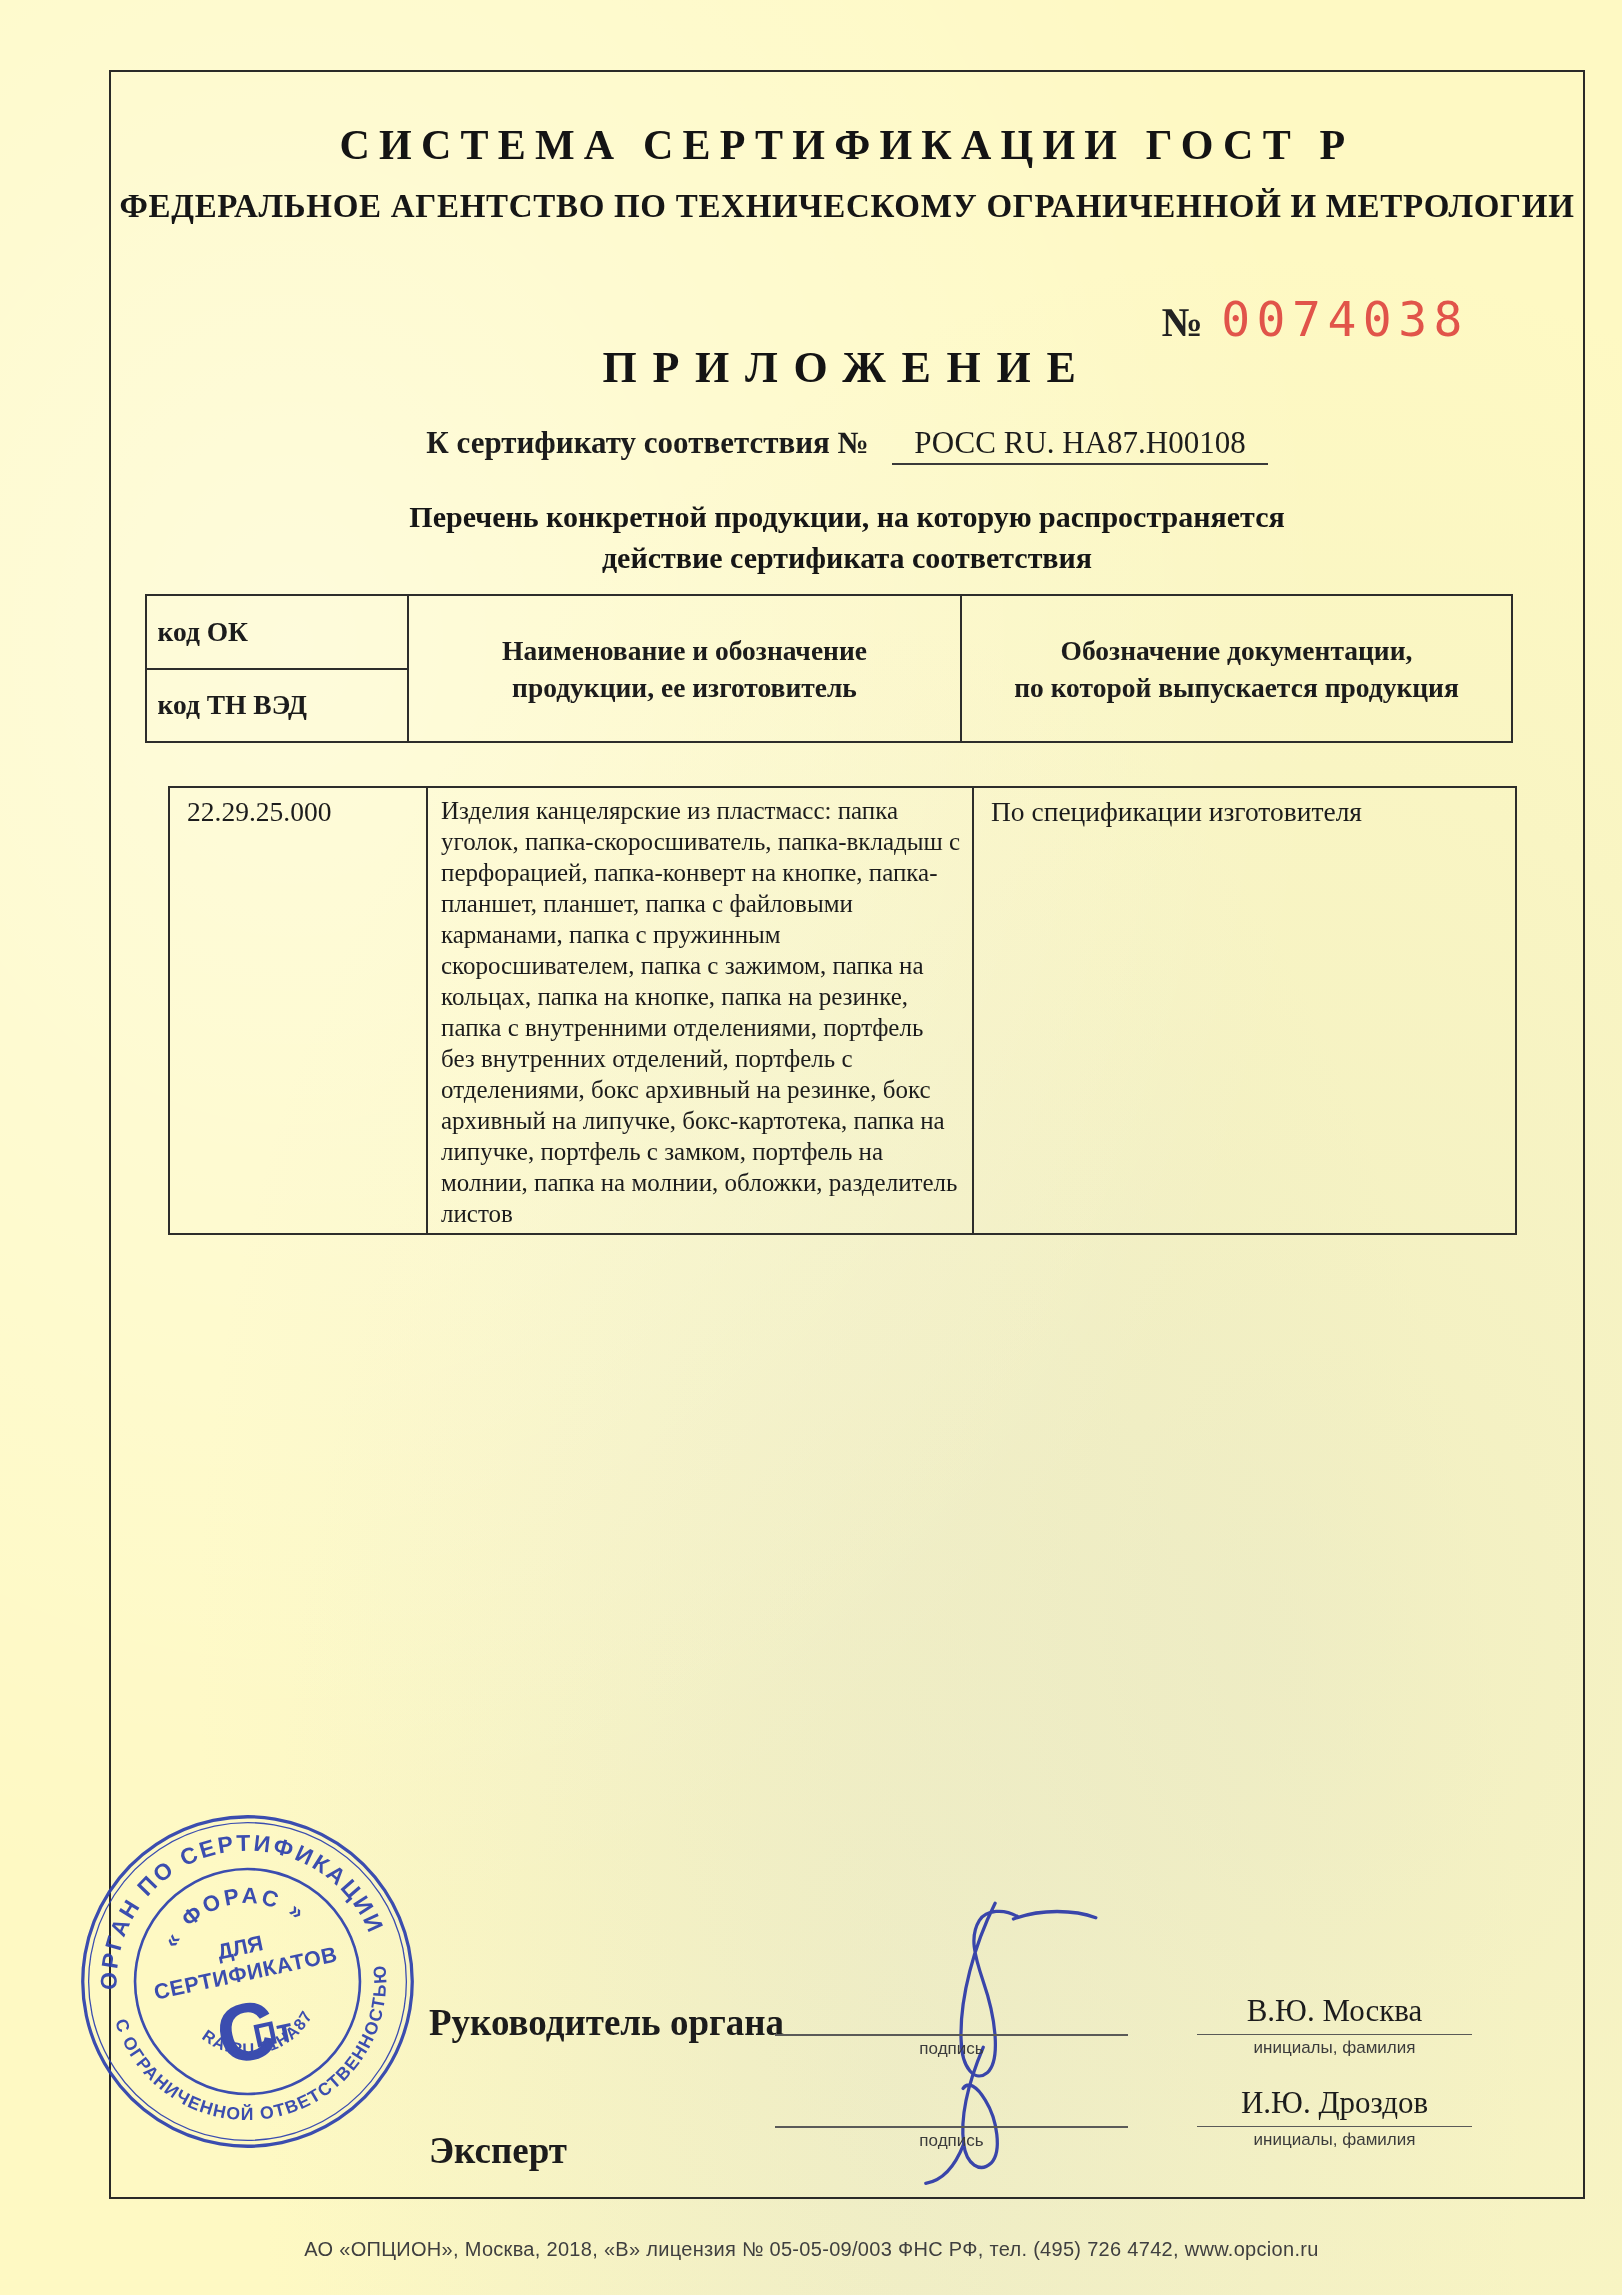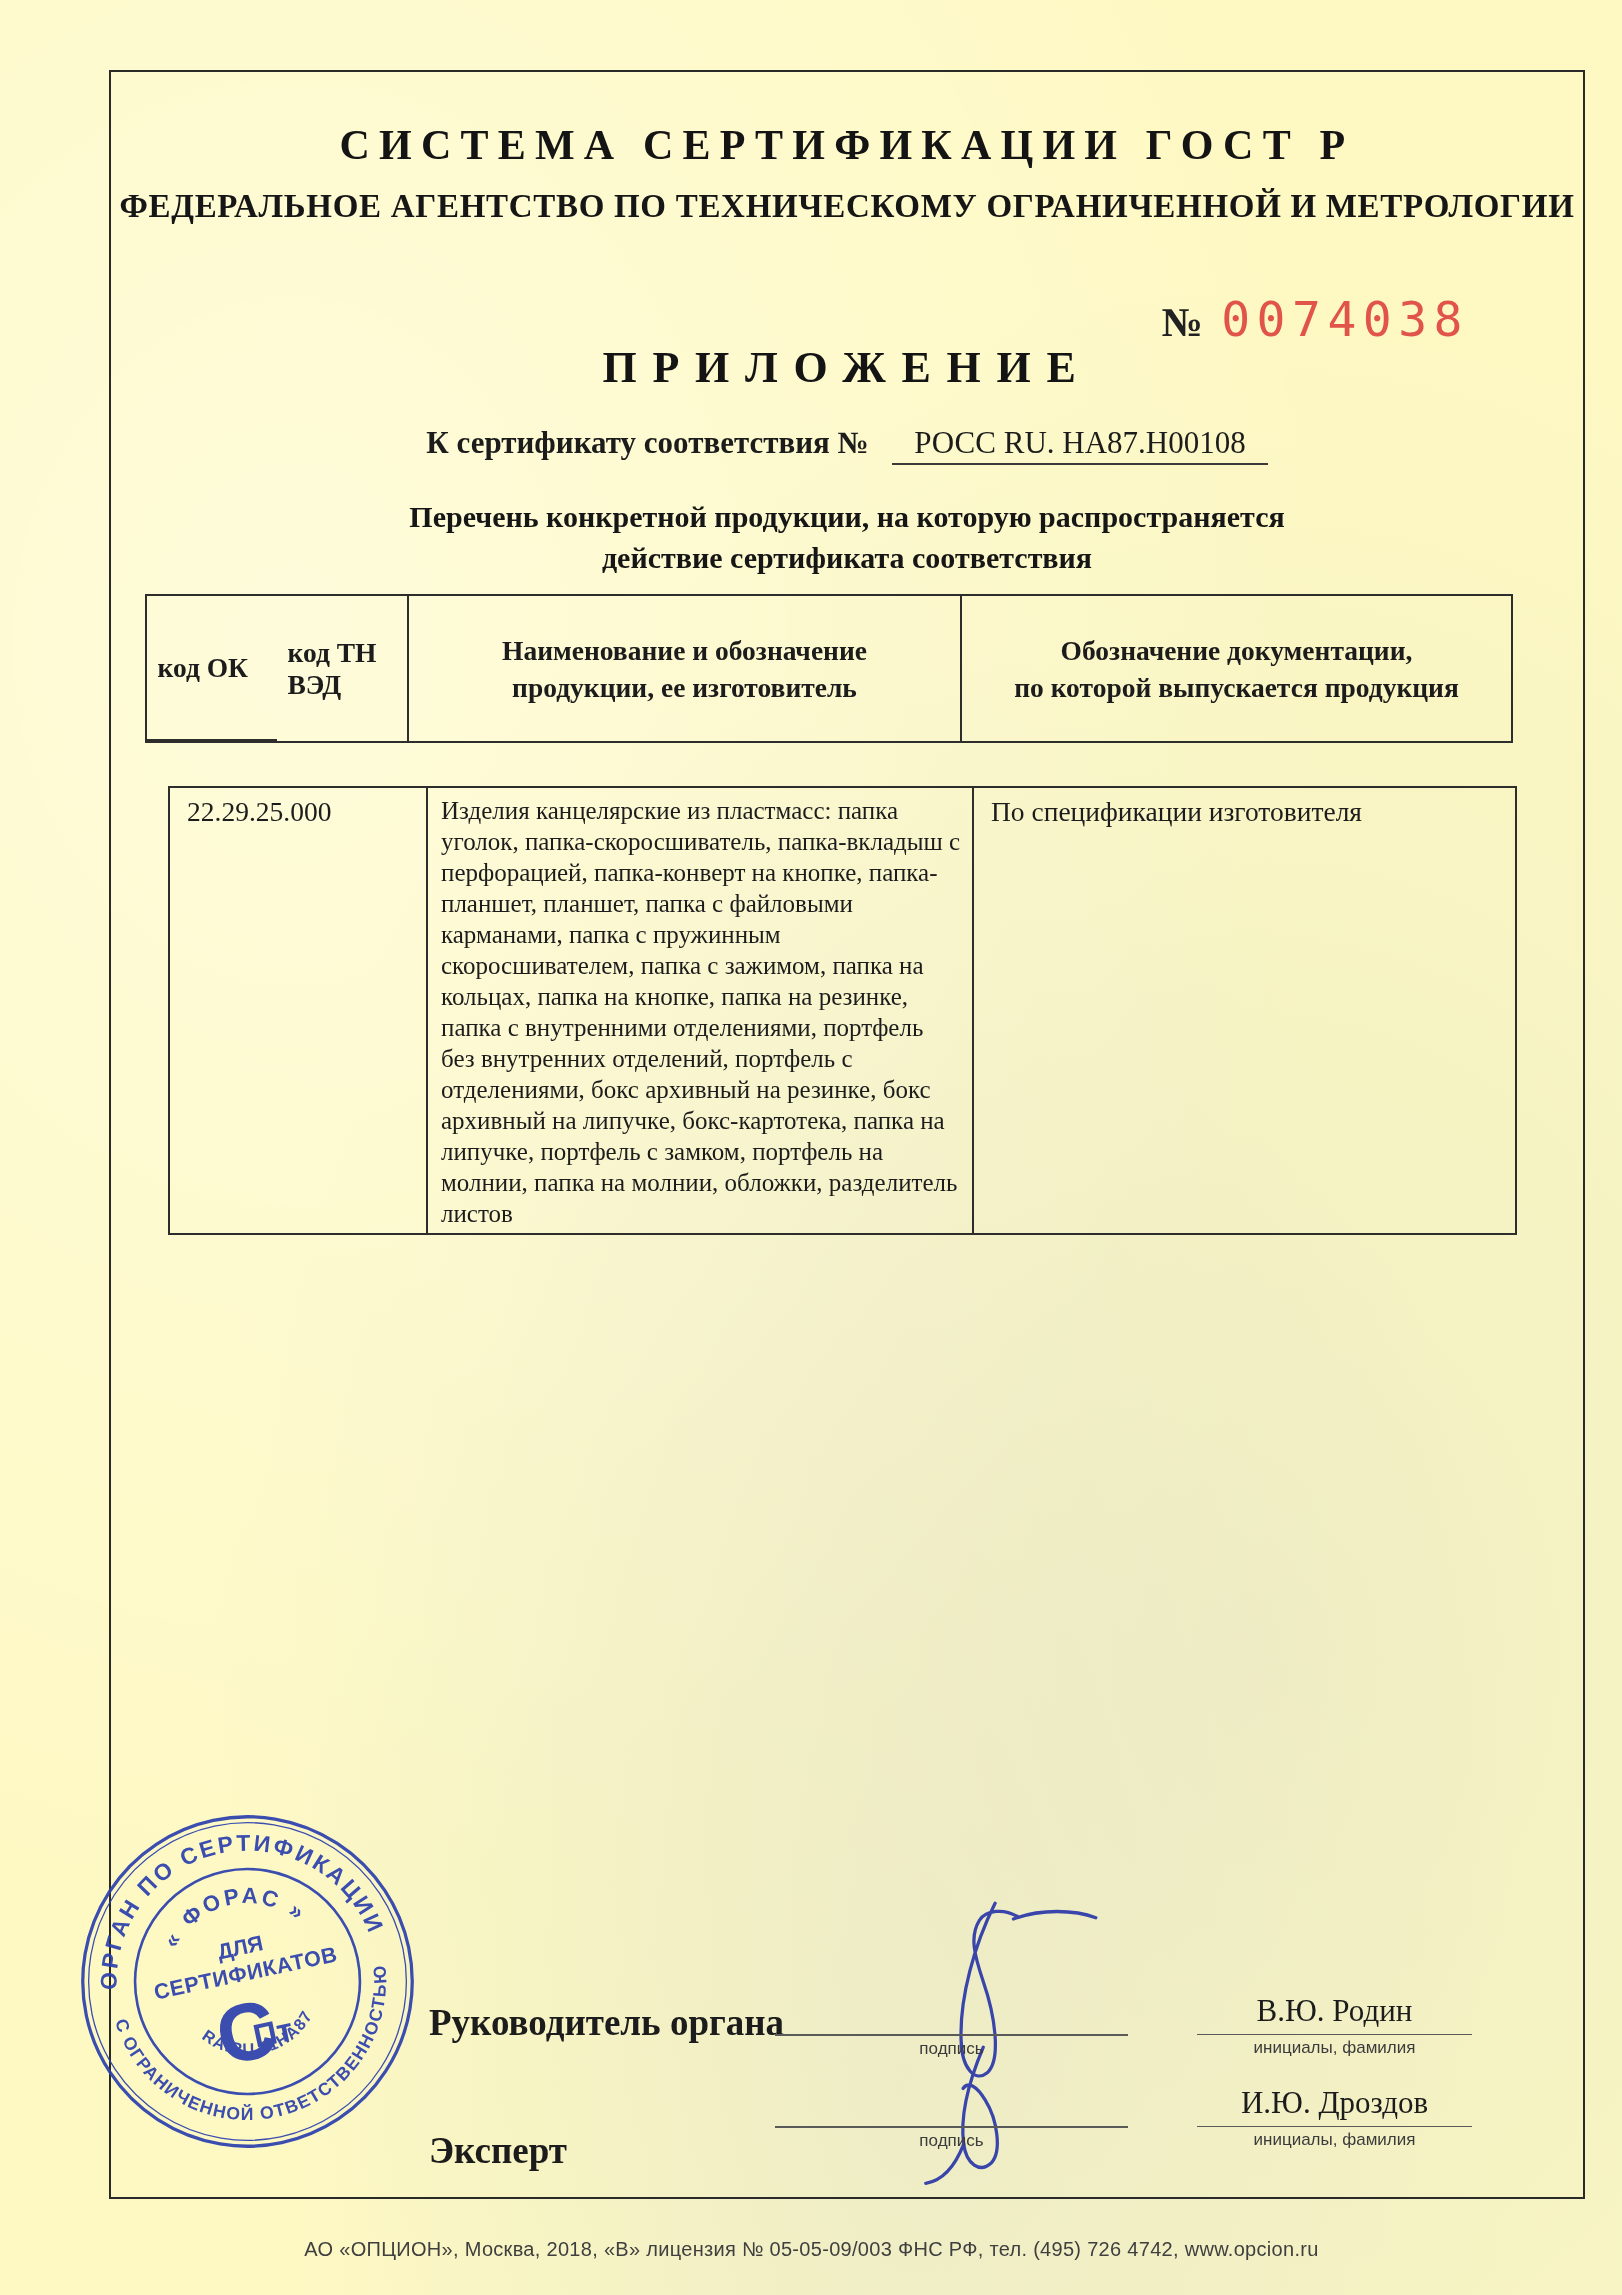--- a/index.html
+++ b/index.html
@@ -37,21 +37,21 @@
   .cert-line .lbl { font-weight:bold; }
   .cert-line .val { display:inline-block; margin-left:15.7px; padding:0 22px 2px 22px;
                     border-bottom:2px solid #3a3a3a; font-size:31px; }
 
   .purpose     { top:496px; font-weight:bold; font-size:30px; line-height:41px; color:#161616; }
 
   .hdr-table {
     position:absolute; left:145px; top:594px; width:1368px; height:149px;
     border:2.6px solid #2d2d2b; display:flex;
   }
-  .hdr-c1 { width:262px; border-right:2px solid #2d2d2b; display:flex; flex-direction:row; }
+  .hdr-c1 { width:262px; border-right:2px solid #2d2d2b; display:flex; flex-direction:column; }
   .hdr-c1 .cell { flex:1; display:flex; align-items:center; padding-left:10.5px;
                   font-weight:bold; font-size:27.5px; }
   .hdr-c1 .cell.top { border-bottom:2px solid #2d2d2b; }
   .hdr-c2 { width:553px; border-right:2px solid #2d2d2b; }
   .hdr-c2, .hdr-c3 { display:flex; flex-direction:column; justify-content:center;
                      text-align:center; font-weight:bold; font-size:27.5px; line-height:37px; }
   .hdr-c3 { flex:1;align-items:center; }
 
   .body-table {
     position:absolute; left:168px; top:786px; width:1349px; height:449px;
@@ -176,21 +176,21 @@
       <path d="M 322,396 C 308,432 288,452 264,456"></path>
     </g>
   </svg>
 
   <div class="sig-role role-1">Руководитель органа</div>
   <div class="sig-line-block sig-line-1">
     <div class="line"></div>
     <div class="small-cap">подпись</div>
   </div>
   <div class="sig-name-block name-1">
-    <div class="nm">В.Ю. Родин</div>
+    <div class="nm">В.Ю. Москва</div>
     <div class="small-cap">инициалы, фамилия</div>
   </div>
 
   <div class="sig-role role-2">Эксперт</div>
   <div class="sig-line-block sig-line-2">
     <div class="line"></div>
     <div class="small-cap">подпись</div>
   </div>
   <div class="sig-name-block name-2">
     <div class="nm">И.Ю. Дроздов</div>

